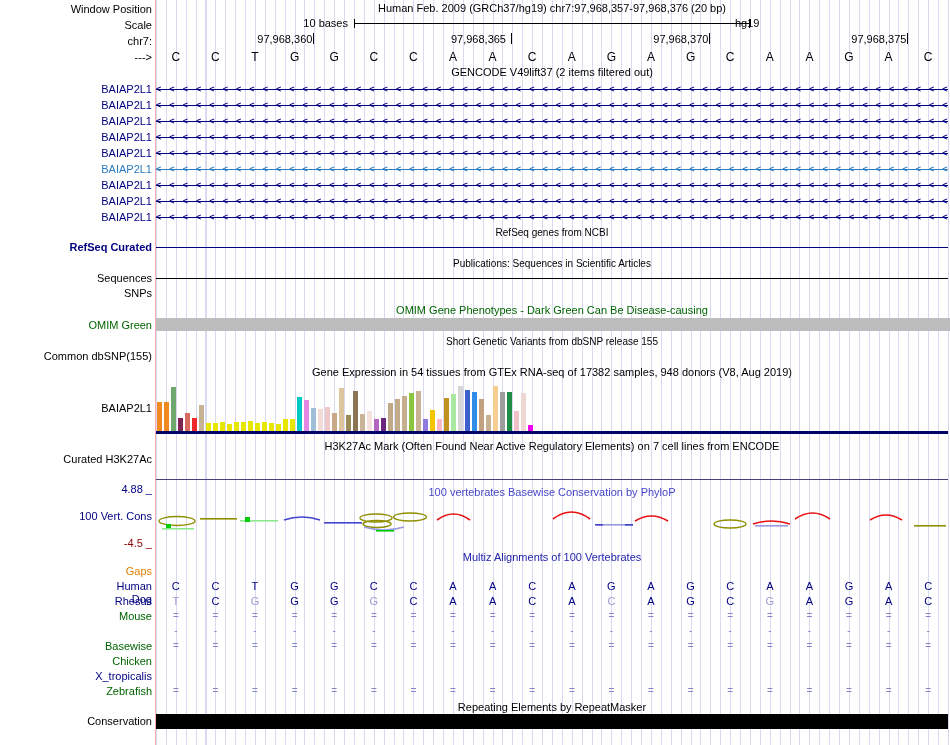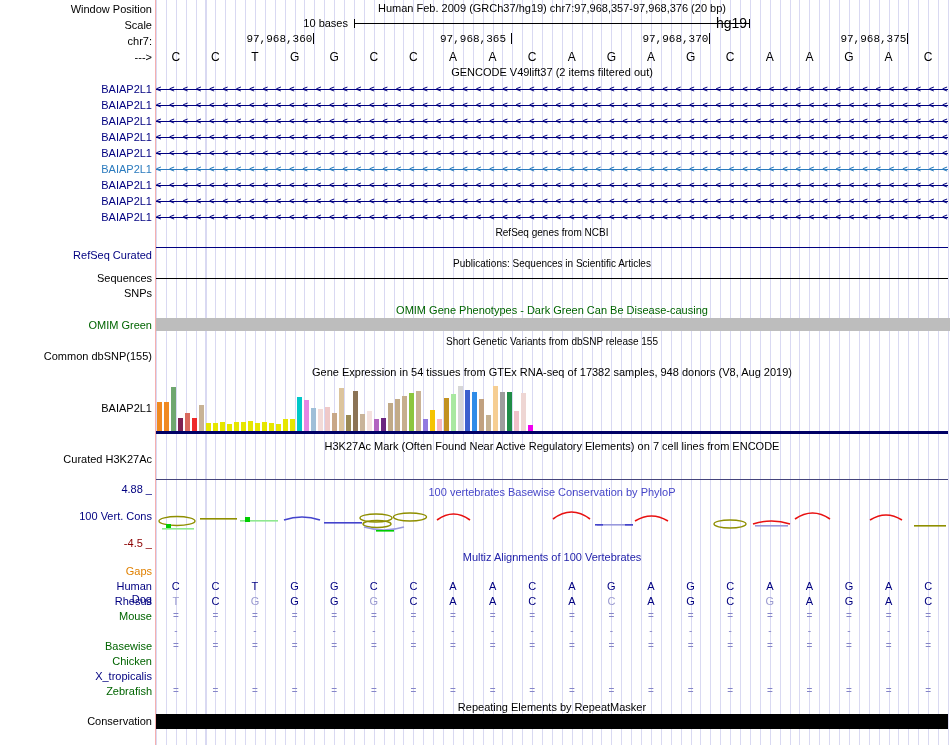--- a/index.html
+++ b/index.html
@@ -9,21 +9,21 @@
   .lbl{position:absolute;left:0;width:152px;text-align:right;font-size:11px;
        line-height:14px;white-space:nowrap;}
   .title{position:absolute;left:156px;width:792px;text-align:center;
          font-size:11px;line-height:13px;white-space:nowrap;}
   .title.small{font-size:10px;}
   #grid{left:156px;top:0;width:793px;height:745px;
         background:repeating-linear-gradient(to right,#D9D9F2 0 1px,transparent 1px 9.9px);}
   #edge-pink{left:155px;top:0;width:1px;height:745px;background:#F5AFAF;}
   .hline{position:absolute;left:156px;width:792px;}
   #scale-text{left:156px;top:17px;width:192px;text-align:right;font-size:11px;line-height:13px;}
-  #assembly-label{left:716px;top:17px;font-size:14px;line-height:13px;}
+  #assembly-label{left:735px;top:17px;font-size:11px;line-height:13px;}
   #scale-line{left:354px;top:23px;width:396px;height:1px;background:#000;}
   .scale-tick{top:19px;width:1px;height:9px;background:#000;}
   #header-title{top:2px;}
   .ruler-num{position:absolute;top:0;width:83px;text-align:right;font-size:11px;line-height:12px;}
   .ruler-bar{position:absolute;top:0;width:1px;height:11px;background:#000;}
   .base-cell{position:absolute;top:0;text-align:center;font-size:12px;line-height:14px;}
   .gene-row{position:absolute;left:156px;width:792px;height:15px;}
   .gene-line{position:absolute;left:0;top:7px;width:100%;height:1px;}
   .chevrons{position:absolute;left:0;top:0;width:100%;height:15px;display:flex;
             justify-content:space-between;font-size:9px;line-height:15px;font-weight:bold;}
@@ -44,21 +44,21 @@
 
 <div id="grid" class="abs"></div>
 <div id="edge-pink" class="abs"></div>
 
 <div id="header-title" class="title">Human Feb. 2009 (GRCh37/hg19)   chr7:97,968,357-97,968,376 (20 bp)</div>
 <div id="scale-text" class="abs">10 bases</div>
 <div id="scale-line" class="abs"></div>
 <div class="abs scale-tick" style="left:354px;"></div>
 <div class="abs scale-tick" style="left:749px;"></div>
 <div id="assembly-label" class="abs">hg19</div>
-<div id="ruler-ticks" class="abs" style="left:156px;top:33px;width:792px;height:12px;font-family:Liberation Mono, monospace;">
+<div id="ruler-ticks" class="abs" style="left:156px;top:33px;width:792px;height:12px;">
     <div class="ruler-num" style="left: 73.4px;">97,968,360</div>
     <div class="ruler-bar" style="left: 157.4px;"></div>
     <div class="ruler-num" style="left: 267px;">97,968,365</div>
     <div class="ruler-bar" style="left: 355.4px;"></div>
     <div class="ruler-num" style="left: 469.4px;">97,968,370</div>
     <div class="ruler-bar" style="left: 553.4px;"></div>
     <div class="ruler-num" style="left: 667.4px;">97,968,375</div>
     <div class="ruler-bar" style="left: 751.4px;"></div>
   </div>
 <div id="sequence-row" class="abs" style="left:156px;top:50px;width:792px;height:14px;">
@@ -915,21 +915,21 @@
     <div class="lbl" style="top: 50px; color: rgb(0, 0, 0);">---&gt;</div>
     <div class="lbl" style="top: 82px; color: rgb(0, 0, 128);">BAIAP2L1</div>
     <div class="lbl" style="top: 98px; color: rgb(0, 0, 128);">BAIAP2L1</div>
     <div class="lbl" style="top: 114px; color: rgb(0, 0, 128);">BAIAP2L1</div>
     <div class="lbl" style="top: 130px; color: rgb(0, 0, 128);">BAIAP2L1</div>
     <div class="lbl" style="top: 146px; color: rgb(0, 0, 128);">BAIAP2L1</div>
     <div class="lbl" style="top: 162px; color: rgb(43, 123, 190);">BAIAP2L1</div>
     <div class="lbl" style="top: 178px; color: rgb(0, 0, 128);">BAIAP2L1</div>
     <div class="lbl" style="top: 194px; color: rgb(0, 0, 128);">BAIAP2L1</div>
     <div class="lbl" style="top: 210px; color: rgb(0, 0, 128);">BAIAP2L1</div>
-    <div class="lbl" style="top: 248px; color: rgb(0, 0, 128);">RefSeq Curated</div>
+    <div class="lbl" style="top: 240px; color: rgb(0, 0, 128); font-weight: bold;">RefSeq Curated</div>
     <div class="lbl" style="top: 271px; color: rgb(0, 0, 0);">Sequences</div>
     <div class="lbl" style="top: 286px; color: rgb(0, 0, 0);">SNPs</div>
     <div class="lbl" style="top: 318px; color: rgb(0, 100, 0);">OMIM Green</div>
     <div class="lbl" style="top: 349px; color: rgb(0, 0, 0);">Common dbSNP(155)</div>
     <div class="lbl" style="top: 401px; color: rgb(0, 0, 0);">BAIAP2L1</div>
     <div class="lbl" style="top: 452px; color: rgb(0, 0, 0);">Curated H3K27Ac</div>
     <div class="lbl" style="top: 482px; color: rgb(0, 0, 128);">4.88 _</div>
     <div class="lbl" style="top: 509px; color: rgb(0, 0, 128);">100 Vert. Cons</div>
     <div class="lbl" style="top: 536px; color: rgb(139, 0, 0);">-4.5 _</div>
     <div class="lbl" style="top: 564px; color: rgb(224, 128, 0);">Gaps</div>

